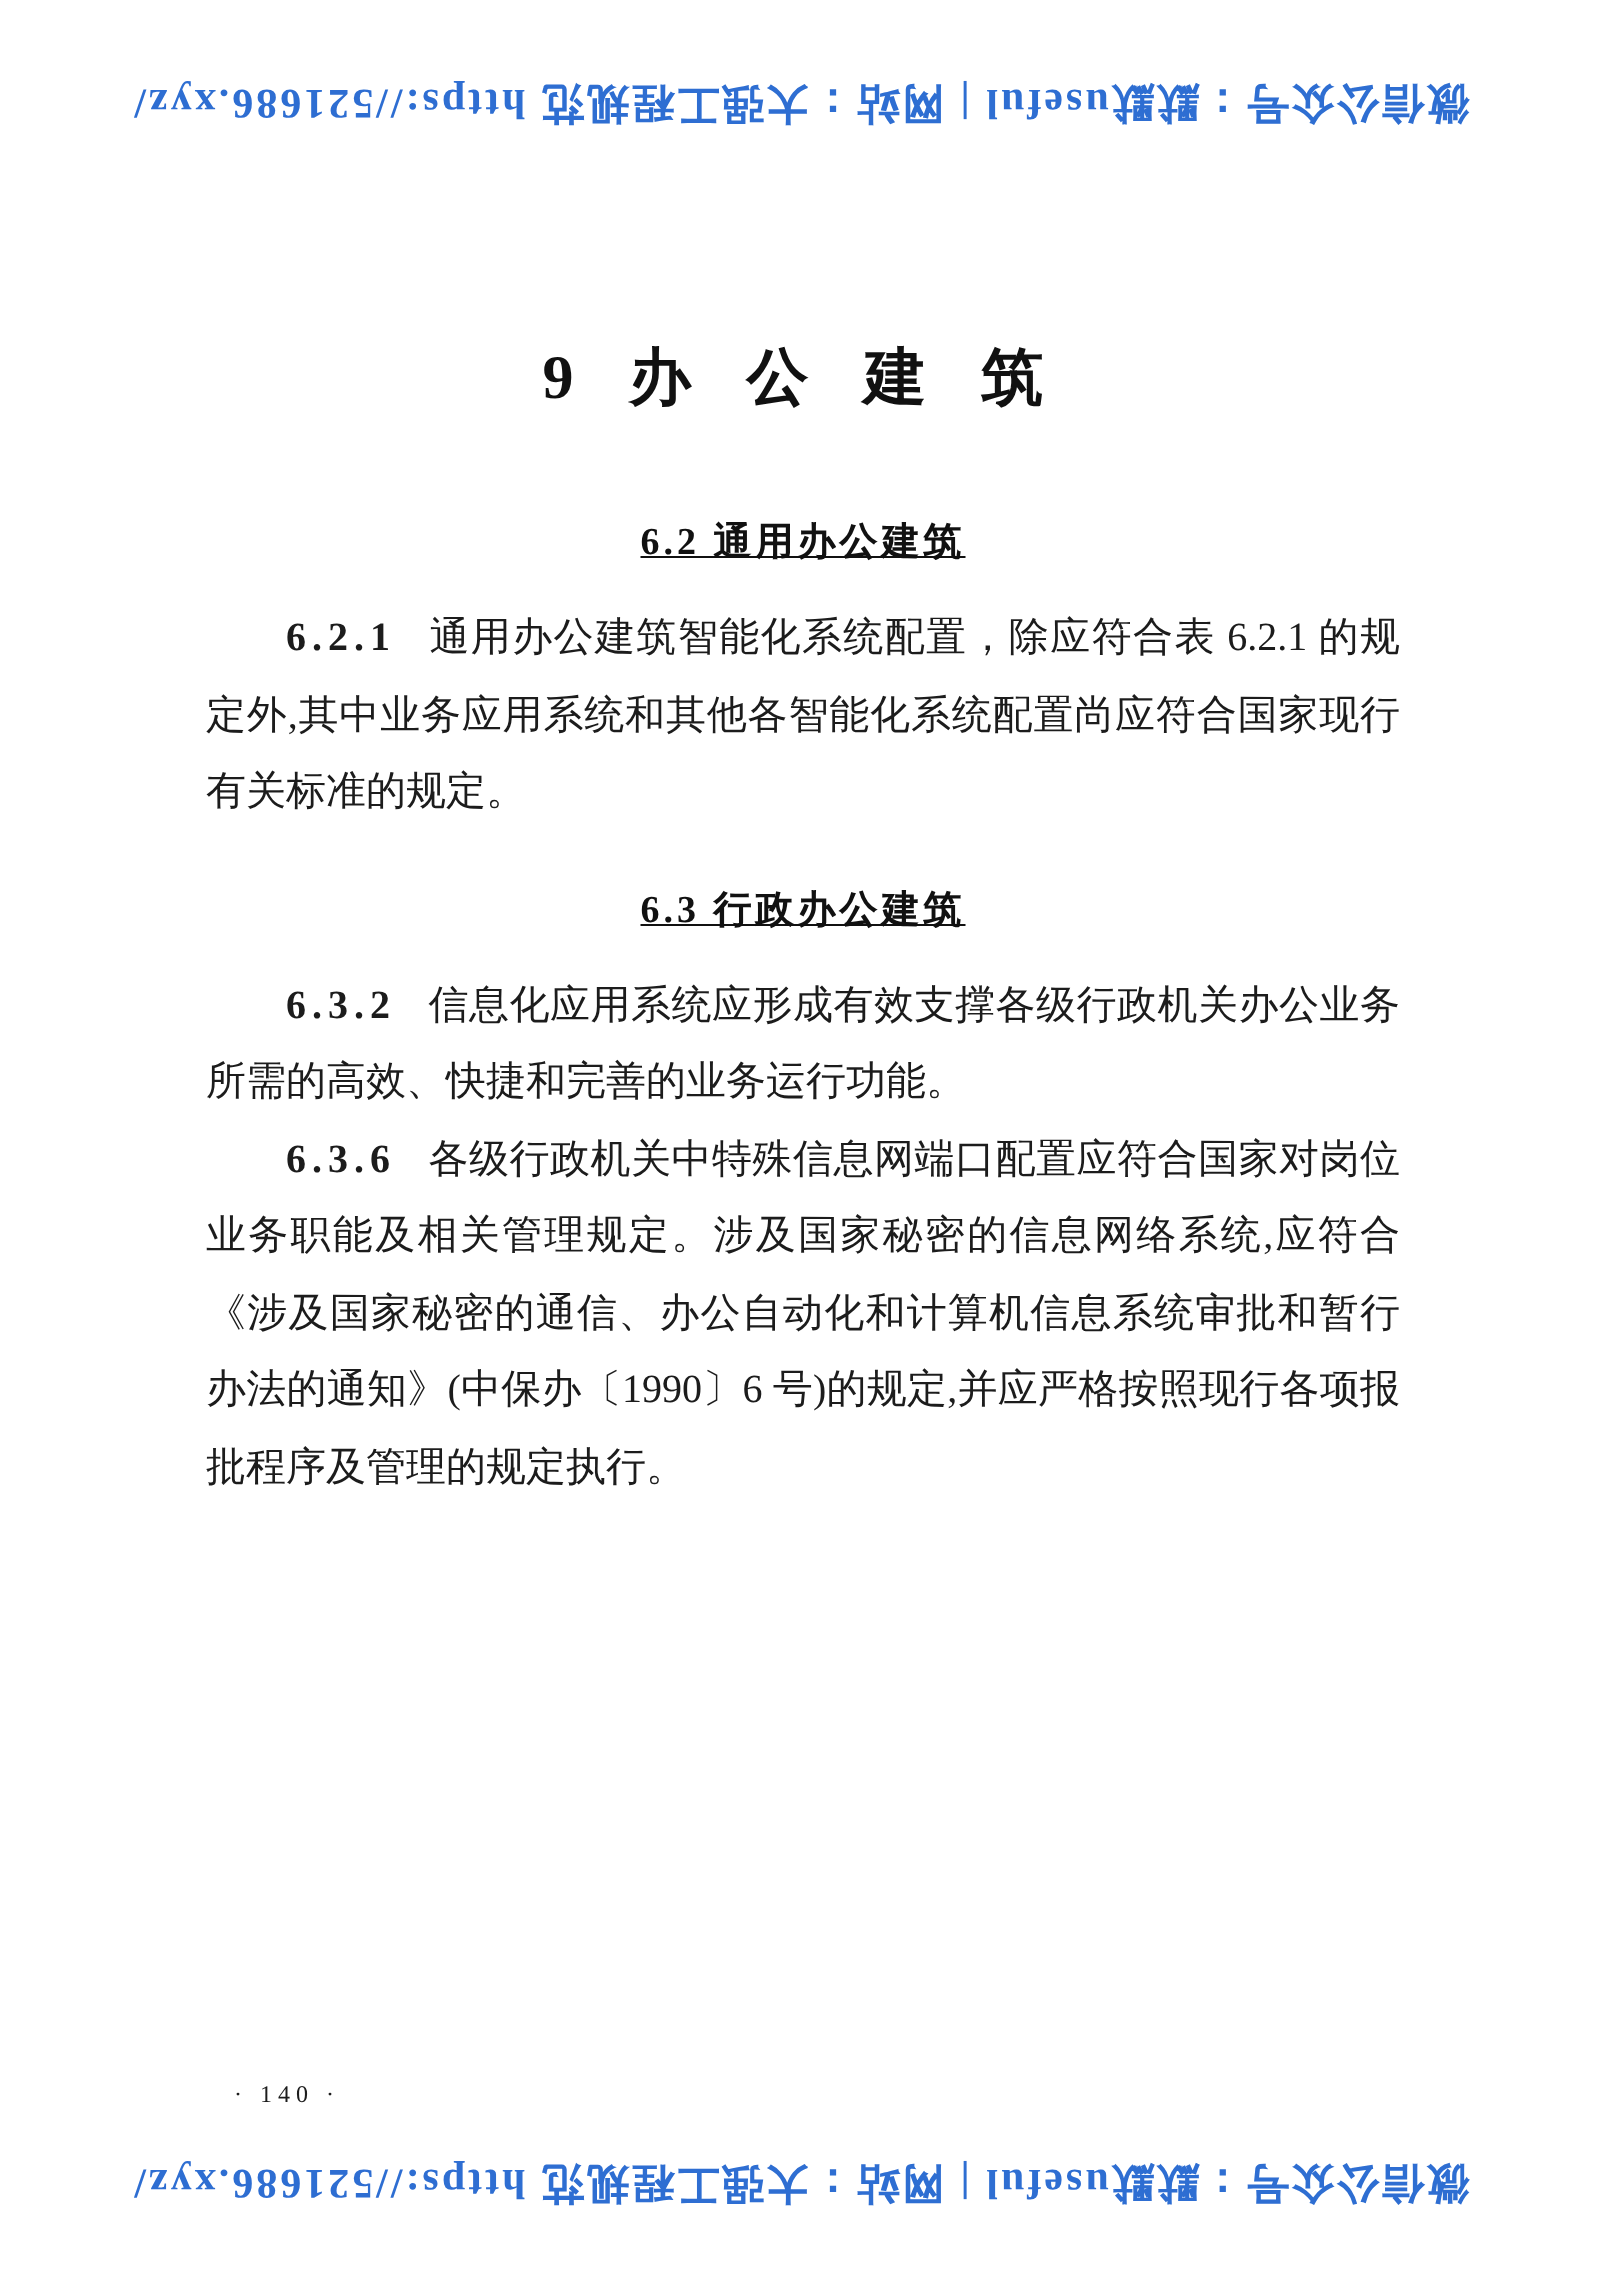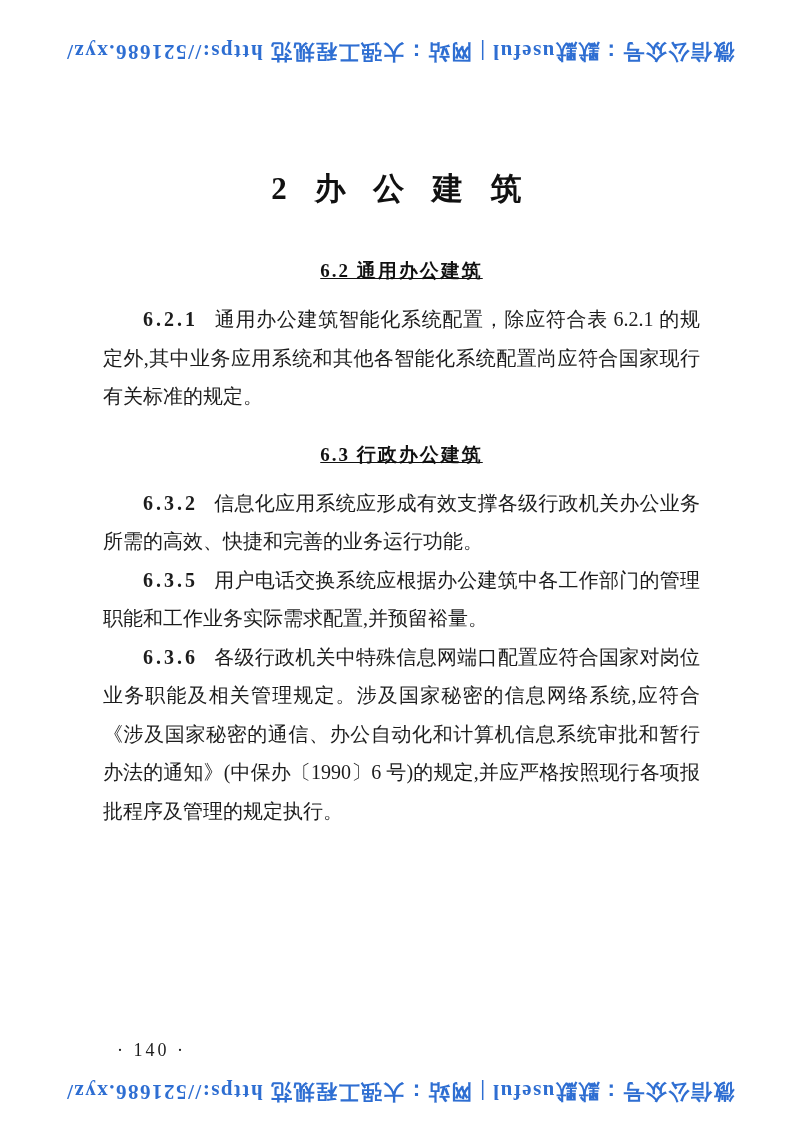--- a/index.html
+++ b/index.html
@@ -70,52 +70,49 @@
     .clause-num {
       font-weight: bold;
       letter-spacing: 3px;
       margin-right: 16px;
     }
 
     .page-number {
       position: absolute;
       left: 117px;
       top: 1040px;
-      font-size: 18px;
+      font-size: 12px;
       letter-spacing: 3px;
       color: #1c1c1c;
     }
   </style>
 </head>
 <body>
 
 <div class="page">
 
   <div class="watermark wm-top">微信公众号：默默useful | 网站：大强工程规范 https://521686.xyz/</div>
 
   <div class="content">
 
-    <h1 class="chapter-title">2  办 公 建 筑</h1>
+    <h1 class="chapter-title">9  办 公 建 筑</h1>
 
     <h2 class="section-heading first">6.2  通用办公建筑</h2>
 
     <p class="clause">
       <span class="clause-num">6.2.1</span><span>通用办公建筑智能化系统配置，除应符合表 6.2.1 的规定外,其中业务应用系统和其他各智能化系统配置尚应符合国家现行有关标准的规定。</span>
     </p>
 
     <h2 class="section-heading second">6.3  行政办公建筑</h2>
 
 
     <p class="clause">
       <span class="clause-num">6.3.2</span><span>信息化应用系统应形成有效支撑各级行政机关办公业务所需的高效、快捷和完善的业务运行功能。</span>
     </p>
 
-    <p class="clause">
-      <span class="clause-num">6.3.5</span><span>用户电话交换系统应根据办公建筑中各工作部门的管理职能和工作业务实际需求配置,并预留裕量。</span>
-    </p>
 
     <p class="clause">
       <span class="clause-num">6.3.6</span><span>各级行政机关中特殊信息网端口配置应符合国家对岗位业务职能及相关管理规定。涉及国家秘密的信息网络系统,应符合《涉及国家秘密的通信、办公自动化和计算机信息系统审批和暂行办法的通知》(中保办〔1990〕6 号)的规定,并应严格按照现行各项报批程序及管理的规定执行。</span>
     </p>
 
   </div>
 
   <div class="page-number">· 140 ·</div>
 
   <div class="watermark wm-bottom">微信公众号：默默useful | 网站：大强工程规范 https://521686.xyz/</div>

